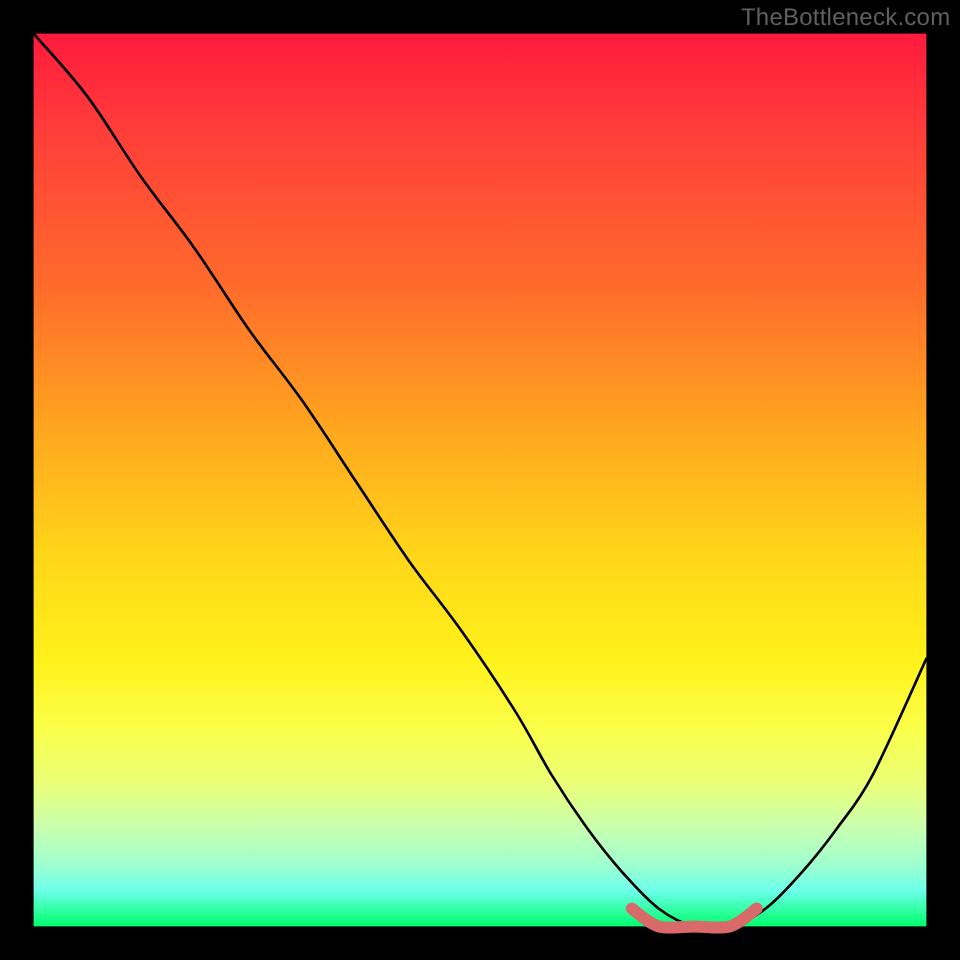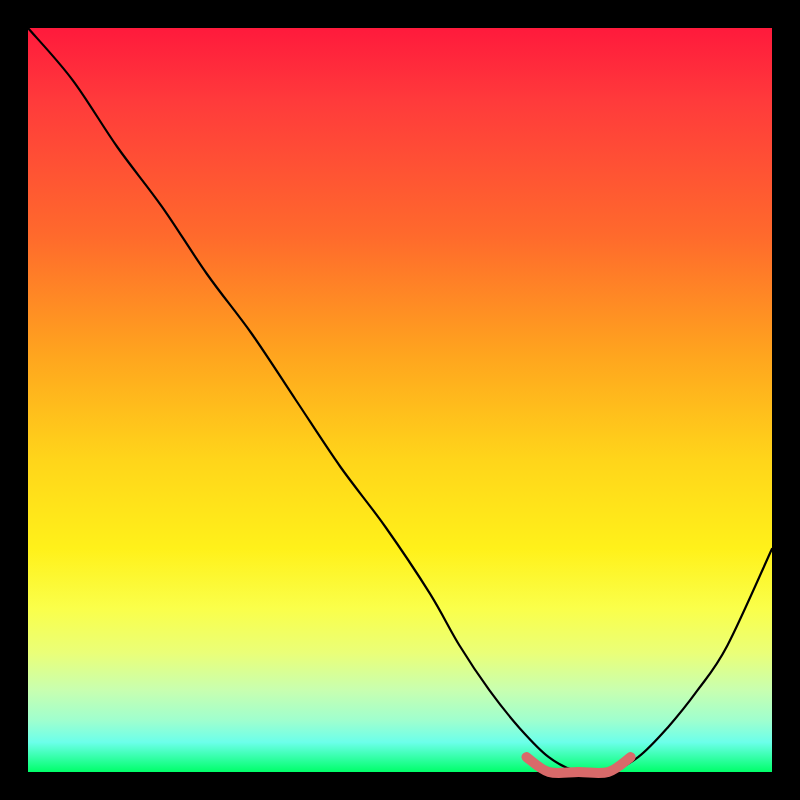--- a/index.html
+++ b/index.html
@@ -62,13 +62,14 @@
 <body>
 
 <div class="frame">
   <div class="plot-bg"></div>
 
   <svg class="overlay" viewBox="0 0 744 744">
     <path d="M0.0 0.0 C7.4 8.7, 29.8 32.2, 44.6 52.1 C59.5 71.9, 74.4 98.0, 89.3 119.0 C104.2 140.1, 119.0 157.5, 133.9 178.6 C148.8 199.6, 163.7 224.4, 178.6 245.5 C193.4 266.6, 208.3 284.0, 223.2 305.0 C238.1 326.1, 253.0 349.7, 267.8 372.0 C282.7 394.3, 297.6 417.9, 312.5 439.0 C327.4 460.0, 342.2 477.4, 357.1 498.5 C372.0 519.6, 389.4 545.6, 401.8 565.4 C414.2 585.3, 421.6 601.4, 431.5 617.5 C441.4 633.6, 451.4 648.5, 461.3 662.2 C471.2 675.8, 481.1 688.2, 491.0 699.4 C501.0 710.5, 510.9 721.7, 520.8 729.1 C530.7 736.6, 540.6 741.5, 550.6 744.0 C560.5 746.5, 570.4 746.5, 580.3 744.0 C590.2 741.5, 600.2 736.6, 610.1 729.1 C620.0 721.7, 629.9 710.5, 639.8 699.4 C649.8 688.2, 659.7 675.8, 669.6 662.2 C679.5 648.5, 687.0 641.1, 699.4 617.5 C711.8 594.0, 736.6 536.9, 744.0 520.8" id="curve-path" fill="none" stroke="#000000" stroke-width="2.2" stroke-linecap="round"></path>
     <path d="M498.5 729.1 C502.2 731.6, 512.1 741.5, 520.8 744.0 C529.5 746.5, 540.6 744.0, 550.6 744.0 C560.5 744.0, 571.6 746.5, 580.3 744.0 C589.0 741.5, 598.9 731.6, 602.6 729.1" id="highlight-path" fill="none" stroke="#d86a6a" stroke-width="10" stroke-linecap="round"></path>
   </svg>
 
+  <div class="watermark">TheBottleneck.com</div>
 </div>
 
 </body></html>

